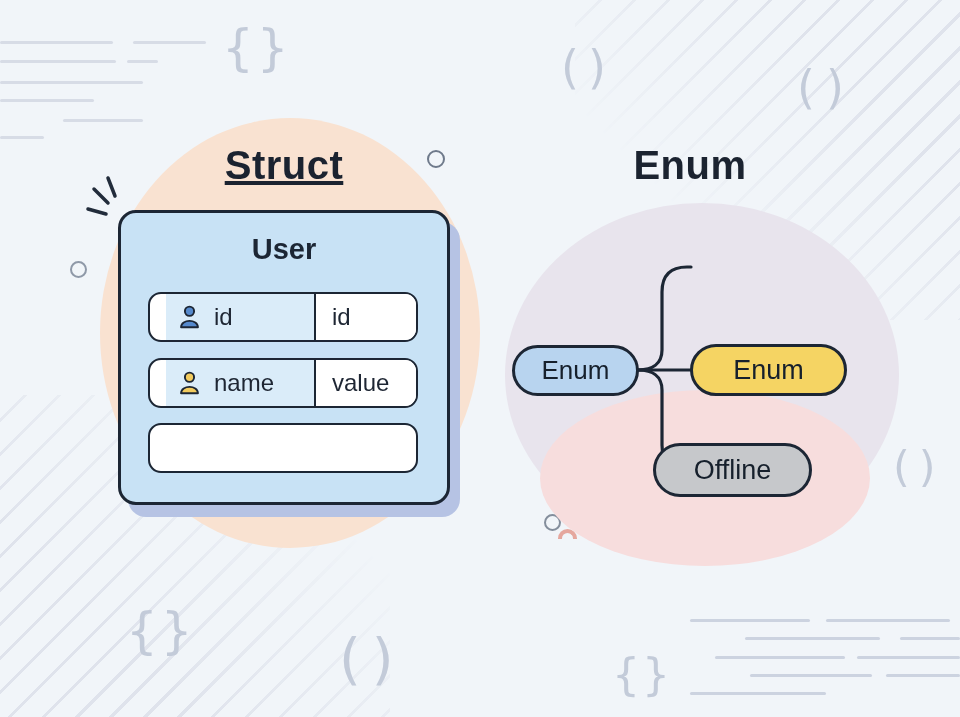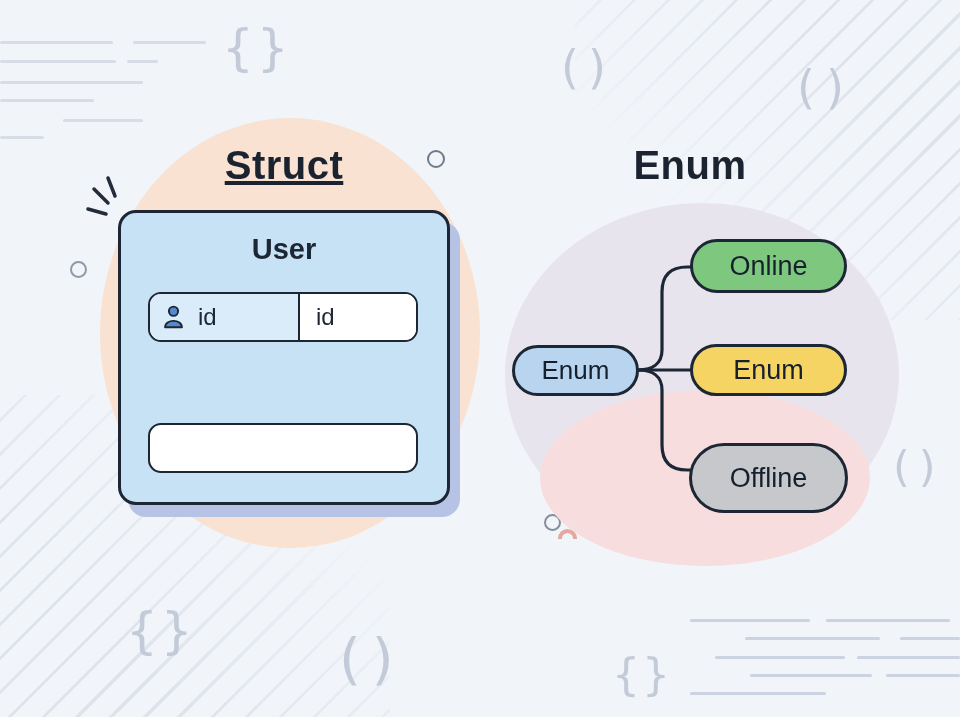--- a/index.html
+++ b/index.html
@@ -34,37 +34,37 @@
   #struct-title{left:118px;width:332px;top:143px;text-decoration:underline;}
   #enum-title{left:523px;width:334px;top:143px;}
   .sparkle{position:absolute;left:80px;top:172px;z-index:4;}
   
   .struct-card{position:absolute;left:118px;top:210px;width:332px;height:295px;
     background:#c8e2f5;border:3px solid #1c2634;border-radius:18px;
     box-shadow:10px 12px 0 #b6c3e4;box-sizing:border-box;z-index:4;}
   .card-title{margin-top:20px;text-align:center;font-size:29px;font-weight:600;color:#1c2634;}
   .field-row{position:absolute;left:27px;width:270px;height:50px;display:flex;
     border:2.5px solid #1c2634;border-radius:13px;overflow:hidden;background:#fff;
-    box-sizing:border-box;}
+    box-sizing:border-box;padding-left:16px;}
   .field-row .cell-left{width:150px;flex:none;background:#daecf9;
     border-right:2.5px solid #1c2634;display:flex;align-items:center;
     padding-left:12px;gap:13px;box-sizing:border-box;}
   .field-row .cell-right{flex:1;background:#fff;display:flex;align-items:center;
     padding-left:16px;}
   .field-row span{font-size:24px;font-weight:500;color:#1e2633;}
   .row-1{top:79px;} .row-2{top:145px;} .row-3{top:210px;}
   
   .connectors{position:absolute;left:0;top:0;z-index:3;pointer-events:none;}
   .pill{position:absolute;display:flex;align-items:center;justify-content:center;
     border:3px solid #1c2634;border-radius:999px;box-sizing:border-box;
     font-size:27px;font-weight:500;color:#16202c;z-index:4;}
   #pill-enum-root{left:512px;top:345px;width:127px;height:51px;font-size:26px;}
   #pill-online{left:690px;top:239px;width:157px;height:54px;}
   #pill-away{left:690px;top:344px;width:157px;height:52px;}
-  #pill-offline{left:689px;top:443px;width:159px;height:70px;align-items:center;}
+  #pill-offline{left:653px;top:443px;width:159px;height:54px;align-items:center;}
 </style>
 </head>
 <body>
 
 <div class="stage">
 
   <div class="hline" style="left:0;top:41px;width:113px;"></div>
   <div class="hline" style="left:133px;top:41px;width:73px;"></div>
   <div class="hline" style="left:0;top:60px;width:116px;"></div>
   <div class="hline" style="left:127px;top:60px;width:31px;"></div>
@@ -123,41 +123,50 @@
           <circle cx="13" cy="7.5" r="5.2" stroke="#1c2634" stroke-width="2.2" fill="#5589cc"></circle>
           <path d="M3.5 25.5 C3.5 16 22.5 16 22.5 25.5 Z" stroke="#1c2634" stroke-width="2.2" stroke-linejoin="round" fill="#5589cc"></path>
         </svg>
         <span>id</span>
       </div>
       <div class="cell-right">
         <span>id</span>
       </div>
     </div>
 
+    <div class="field-row row-2">
+      <div class="cell-left">
+        <svg width="23" height="26" viewBox="0 0 26 28">
+          <circle cx="13" cy="7.5" r="5.2" stroke="#1c2634" stroke-width="2.2" fill="#f2cb5e"></circle>
+          <path d="M3.5 25.5 C3.5 16 22.5 16 22.5 25.5 Z" stroke="#1c2634" stroke-width="2.2" stroke-linejoin="round" fill="#f2cb5e"></path>
+        </svg>
+        <span>name</span>
+      </div>
+      <div class="cell-right">
+        <span>value</span>
+      </div>
+    </div>
 
     <div class="field-row row-3">
     </div>
   </div>
 
   <div class="section-title" id="enum-title">Enum</div>
 
   <svg class="connectors" width="960" height="717" viewBox="0 0 960 717">
     <g fill="none" stroke="#1c2634" stroke-width="3.2" stroke-linecap="round">
       <path d="M638 370 C652 370 662 364 662 350 L662 292 Q662 267 687 267 L691 267"></path>
       <path d="M638 370 L691 370"></path>
       <path d="M638 370 C652 370 662 376 662 390 L662 445 Q662 470 687 470 L690 470"></path>
     </g>
   </svg>
 
   <div class="pill" id="pill-enum-root" style="background: rgb(184, 212, 239);">
     <span>Enum</span>
   </div>
-  <div class="pill" id="pill-online" style="background: rgb(126, 199, 127);">
-    <span>Online</span>
-  </div>
   <div class="pill" id="pill-away" style="background: rgb(245, 212, 99);">
     <span>Enum</span>
   </div>
   <div class="pill" id="pill-offline" style="background: rgb(198, 200, 203);">
     <span>Offline</span>
   </div>
 
 </div>
 
 </body></html>

